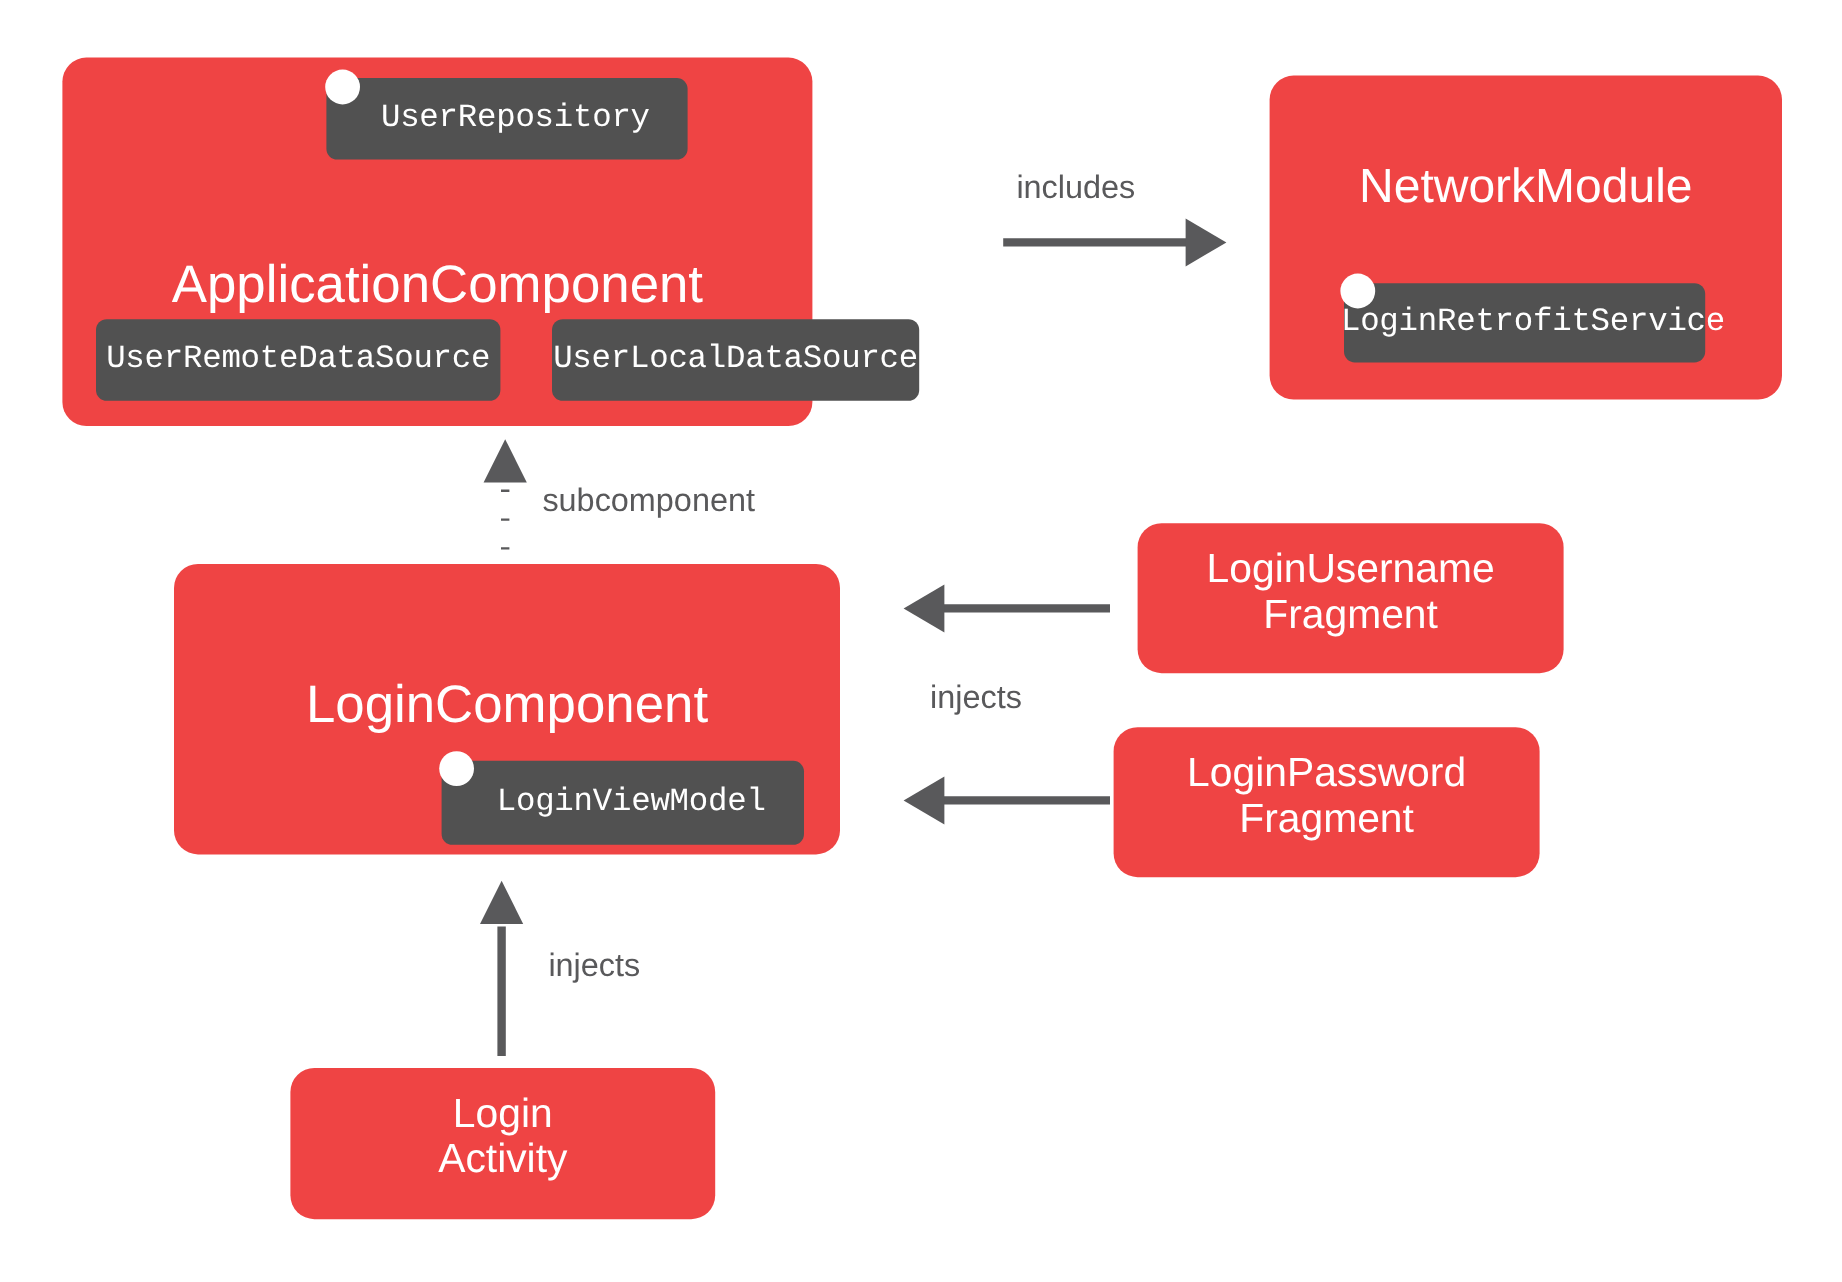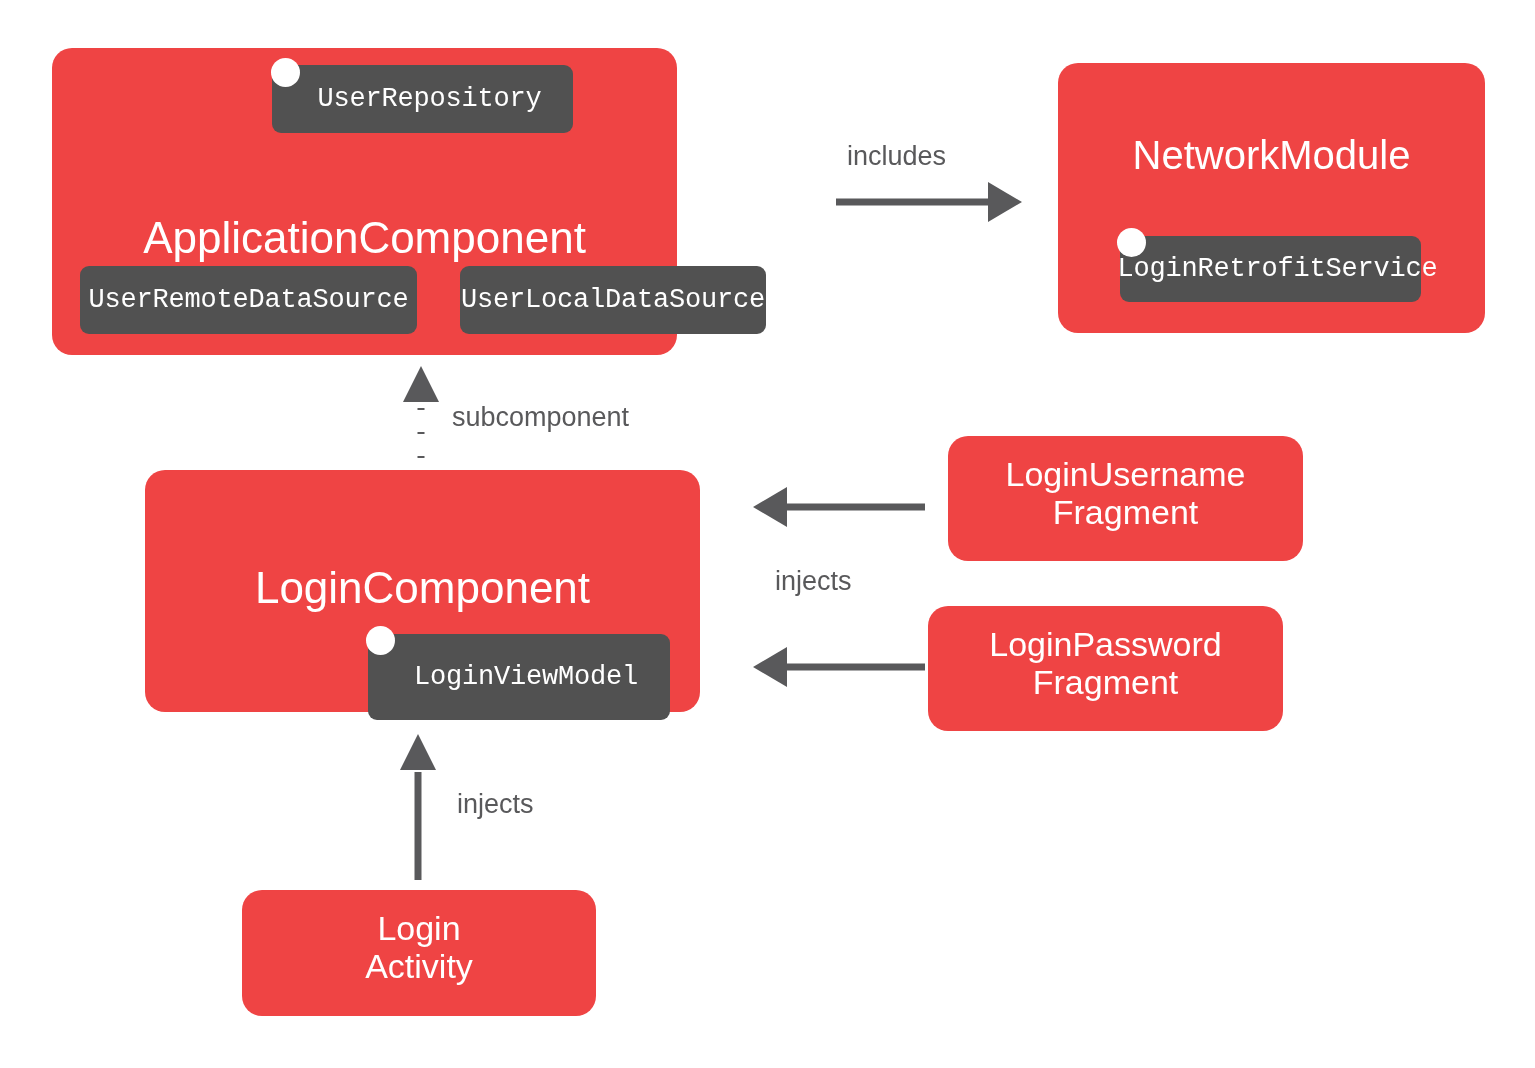--- a/index.html
+++ b/index.html
@@ -130,21 +130,21 @@
     <div class="node-title" style="top:70px; font-size:40px;">NetworkModule</div>
   </div>
   <div class="dep" style="left:1120px; top:236px; width:301px; height:66px;">
     <span>LoginRetrofitService</span>
   </div>
   <div class="lolli" style="left:1117px; top:228px;"></div>
 
   <div class="node" style="left:145px; top:470px; width:555px; height:242px;">
     <div class="node-title" style="top:93px; font-size:44px;">LoginComponent</div>
   </div>
-  <div class="dep" style="left:368px; top:634px; width:302px; height:86px;">
+  <div class="dep" style="left:368px; top:634px; width:302px; height:70px;">
     <span>LoginViewModel</span>
   </div>
   <div class="lolli" style="left:366px; top:626px;"></div>
 
   <div class="node" style="left:928px; top:436px; width:355px; height:125px;margin-left:20px;">
     <div class="node-title" style="top:19px; font-size:34px;">LoginUsername
 Fragment</div>
   </div>
 
   <div class="node" style="left:928px; top:606px; width:355px; height:125px;">

